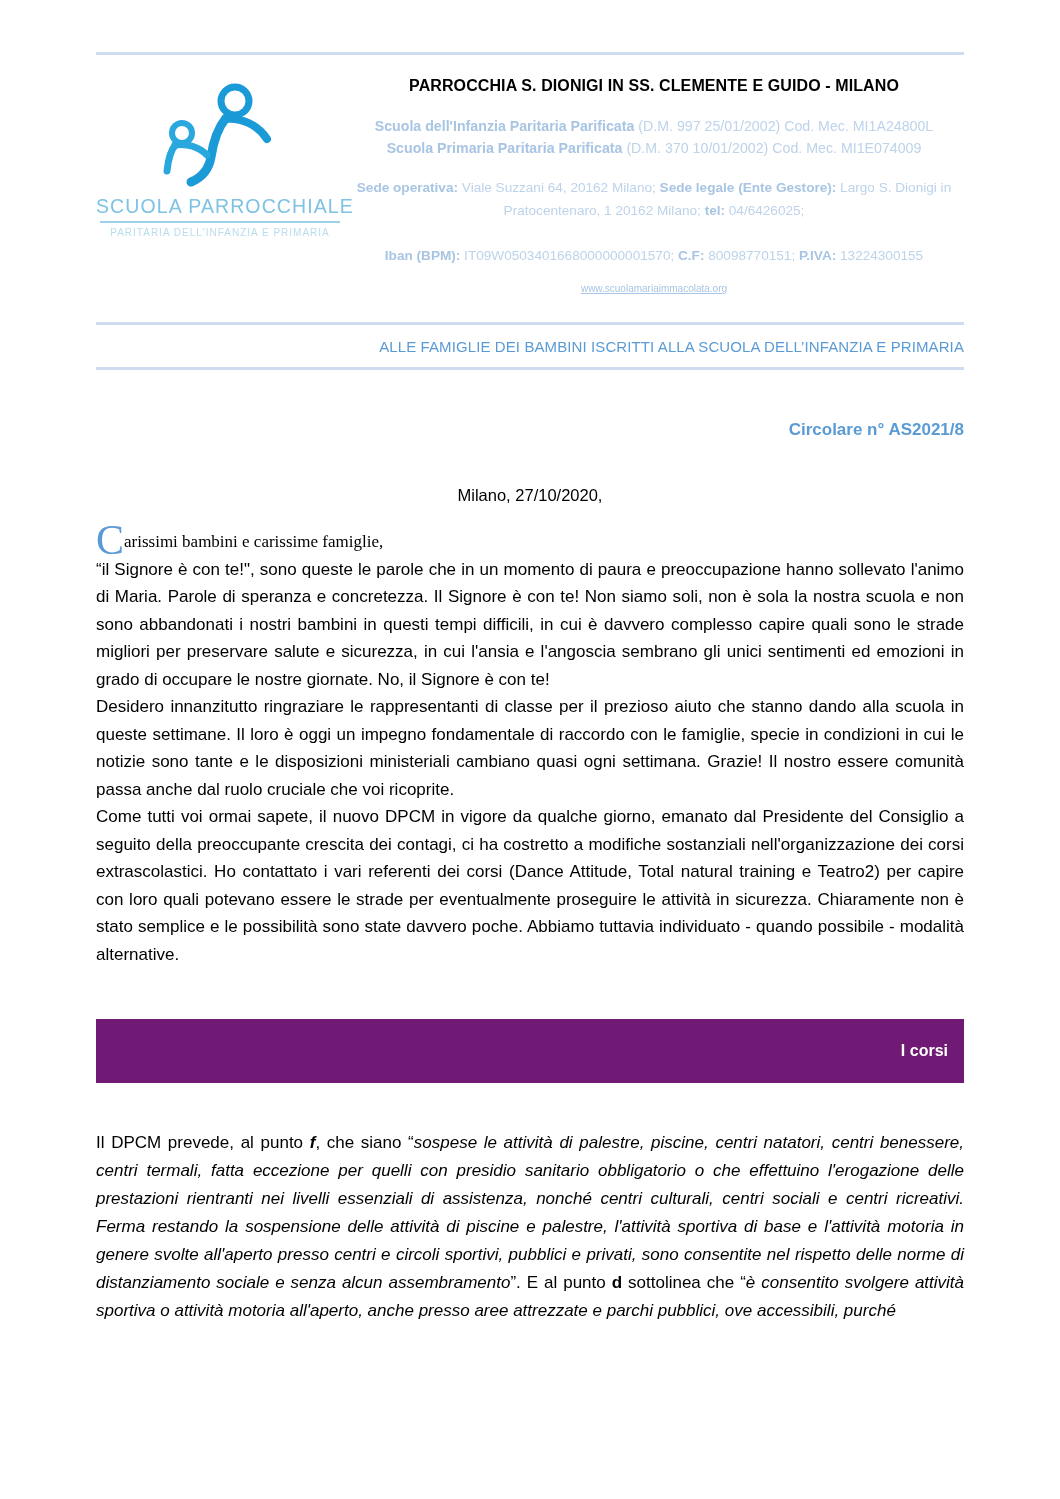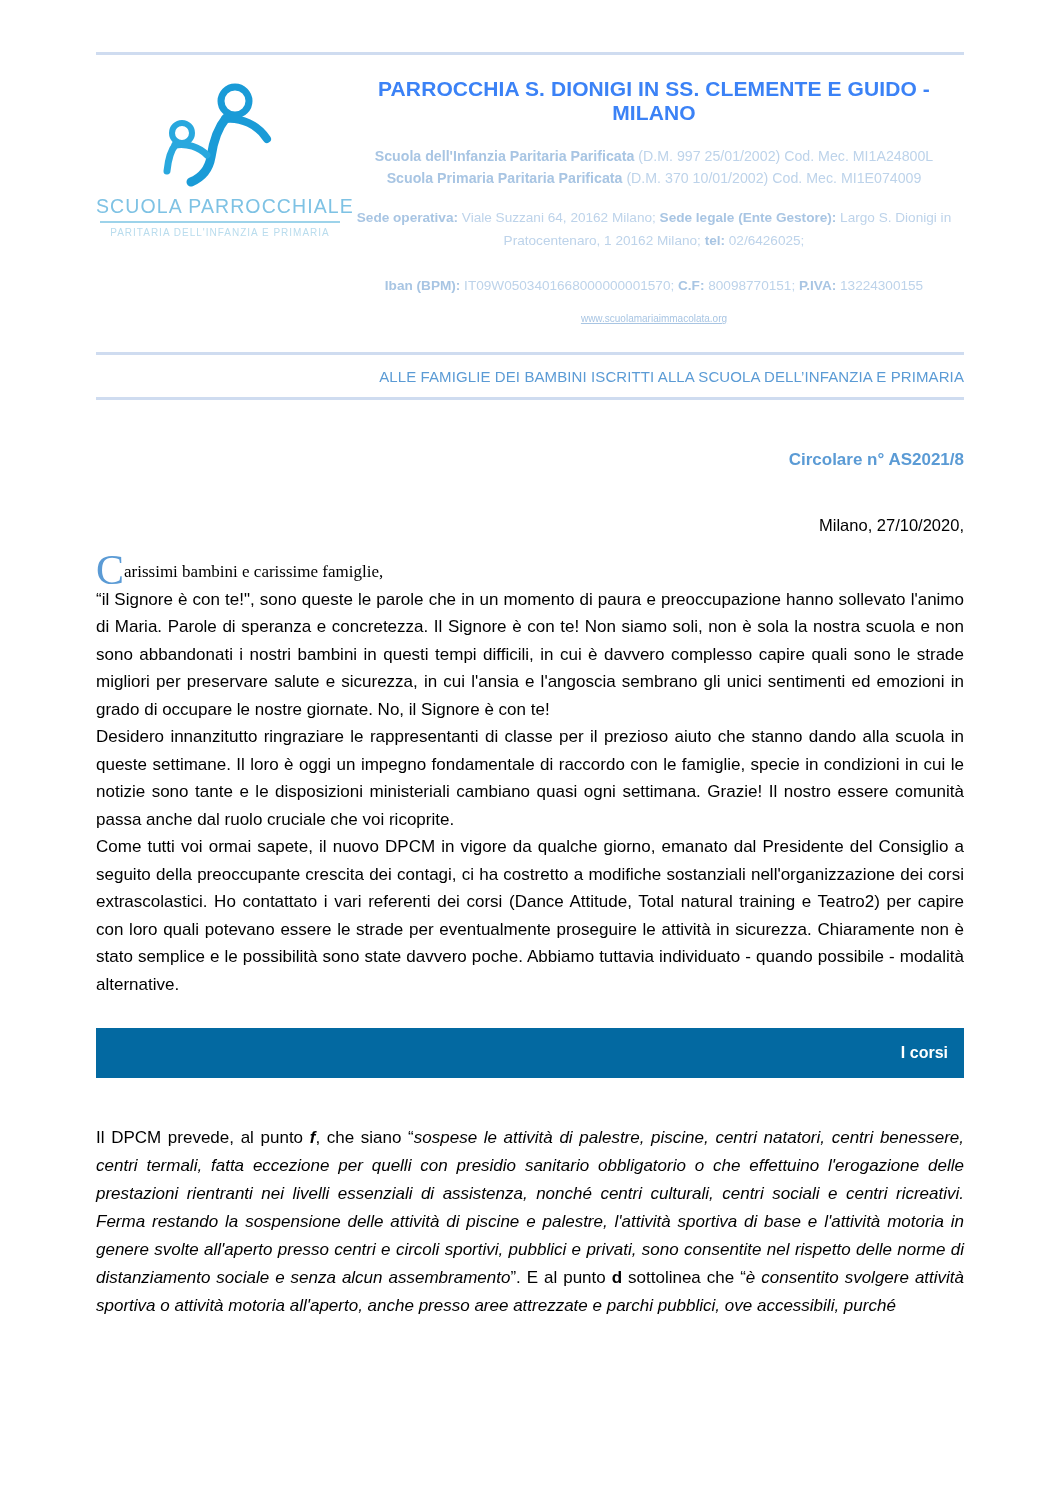--- a/index.html
+++ b/index.html
@@ -76,23 +76,23 @@
     margin-top: 4px;
     white-space: nowrap;
   }
 
   .header-text {
     flex: 1;
     text-align: center;
     padding-top: 4px;
   }
   .org-title {
-    color: #3b82f6;
-    font-weight: bold;
-    font-size: 21px;
+    color: #000000;
+    font-weight: bold;
+    font-size: 16px;
     letter-spacing: 0.1px;
     margin-bottom: 20px;
   }
   .school-line {
     font-size: 14.2px;
     line-height: 22px;
     color: #bdd3ea;
   }
   .school-line b {
     color: #a8c5e3;
@@ -135,21 +135,21 @@
 
   
   .circolare {
     text-align: right;
     color: #5b9bd5;
     font-weight: bold;
     font-size: 17px;
     margin-top: 50px;
   }
   .datum {
-    text-align: right;
+    text-align: center;
     font-size: 16.5px;
     margin-top: 46px;
     color: #000;
   }
 
   
   .body-text {
     margin-top: 20px;
     font-size: 17px;
     line-height: 27.5px;
@@ -166,23 +166,23 @@
   .dropcap {
     color: #5b9bd5;
     font-size: 42px;
     line-height: 30px;
     vertical-align: -7px;
     font-weight: 400;
   }
 
   
   .banner {
-    background: #0369a1;
-    height: 50px;
-    margin-top: 30px;
+    background: #701a75;
+    height: 64px;
+    margin-top: 51px;
     display: flex;
     align-items: center;
     justify-content: flex-end;
     padding-right: 16px;
     box-sizing: border-box;
   }
   .banner-label {
     color: #ffffff;
     font-weight: bold;
     font-size: 16px;
@@ -226,21 +226,21 @@
       <div class="org-title">PARROCCHIA S. DIONIGI IN SS. CLEMENTE E GUIDO - MILANO</div>
 
       <div class="school-line">
         <b>Scuola dell'Infanzia Paritaria Parificata</b><span> (D.M. 997 25/01/2002) Cod. Mec. MI1A24800L</span>
       </div>
       <div class="school-line">
         <b>Scuola Primaria Paritaria Parificata</b><span> (D.M. 370 10/01/2002) Cod. Mec.  MI1E074009</span>
       </div>
 
       <div class="contact-block">
-        <span><b>Sede operativa:</b><span> Viale Suzzani 64, 20162 Milano; </span><b>Sede legale (Ente Gestore):</b><span> Largo S. Dionigi in Pratocentenaro, 1 20162 Milano; </span><b>tel:</b><span> 02/6426025;</span></span><br>
+        <span><b>Sede operativa:</b><span> Viale Suzzani 64, 20162 Milano; </span><b>Sede legale (Ente Gestore):</b><span> Largo S. Dionigi in Pratocentenaro, 1 20162 Milano; </span><b>tel:</b><span> 04/6426025;</span></span><br>
         <br>
         <span><b>Iban (BPM):</b><span> IT09W0503401668000000001570; </span><b>C.F:</b><span> 80098770151; </span><b>P.IVA:</b><span> 13224300155</span></span>
       </div>
 
       <span class="website">www.scuolamariaimmacolata.org</span>
     </div>
   </div>
 
   <div class="addressee-wrap">
     <div class="hr-light"></div>

